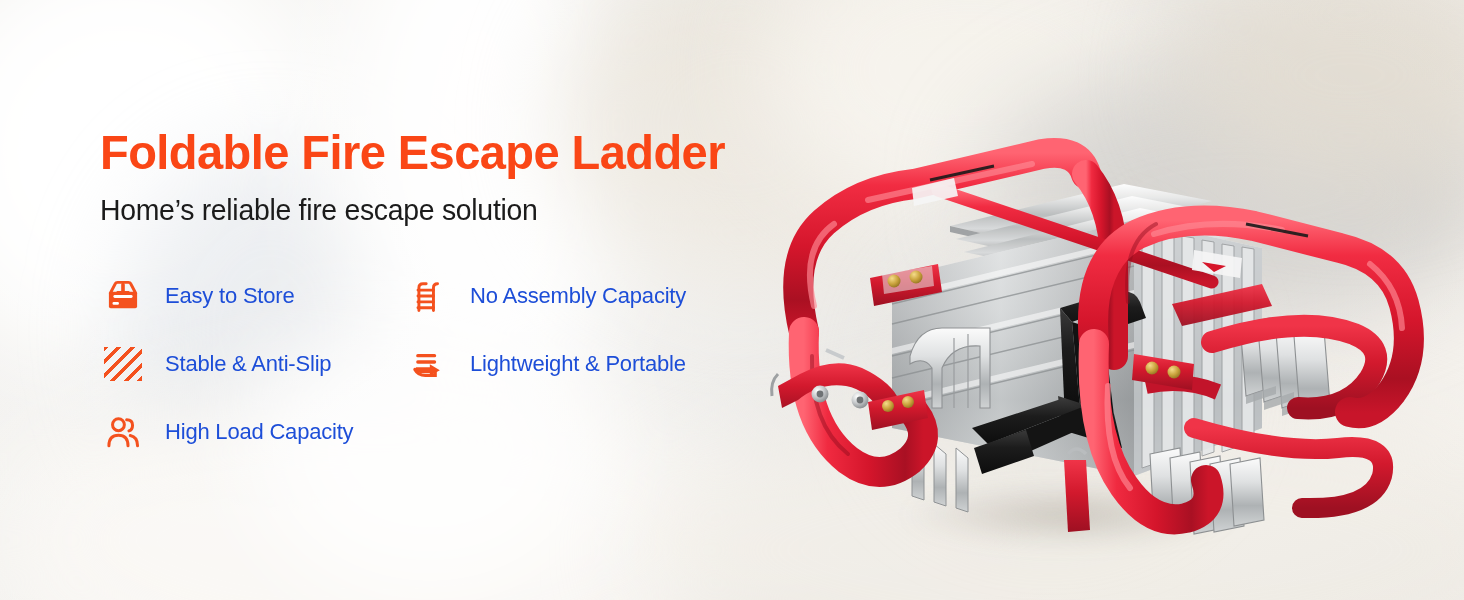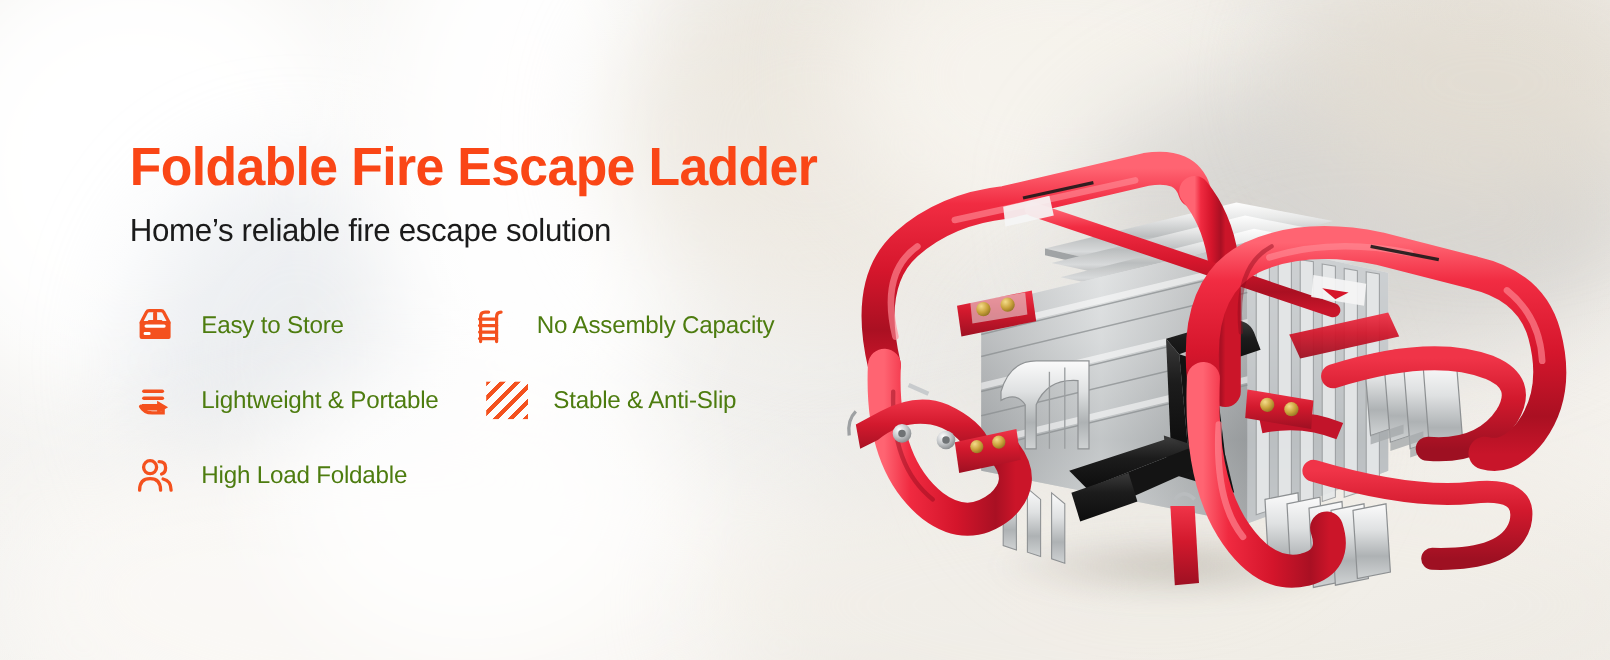--- a/index.html
+++ b/index.html
@@ -36,21 +36,21 @@
   .b8 { left:0px;    top:380px;  width:760px; height:320px; background:rgba(250,248,244,.95); }
   .b9 { left:640px;  top:400px;  width:900px; height:300px; background:rgba(241,238,231,.92); }
   .b10{ left:250px;  top:300px;  width:360px; height:300px; background:rgba(255,255,255,.8); }
   .b11{ left:900px;  top:250px;  width:300px; height:260px; background:rgba(231,228,222,.6); }
   .bg-vig {
     position:absolute; inset:0;
     background:radial-gradient(130% 110% at 35% 45%, rgba(255,255,255,.30) 0%, rgba(255,255,255,0) 55%, rgba(180,176,170,.16) 100%);
   }
 
   
-  .content { position:absolute; left:18px; top:0; width:760px; height:484px;text-align:center; }
+  .content { position:absolute; left:0; top:0; width:760px; height:484px;text-align:center; }
 
   .headline {
     position:absolute; left:100px; top:124px;
     font-size:49px;
     font-weight:bold;
     letter-spacing:-0.6px;
     color:#fa4616;
     white-space:nowrap;
     transform:scaleX(.96);
     transform-origin:left center;
@@ -74,21 +74,21 @@
   .fitem.col2 { width:320px; }
   .ficon {
     width:46px; height:46px;
     flex:0 0 46px;
     display:flex; align-items:center; justify-content:center;
     color:#f4511e;
   }
   .flabel {
     margin-left:19px;
     font-size:22px;
-    color:#4d7c0f;
+    color:#1d4ed8;
     letter-spacing:-0.2px;
     white-space:nowrap;
   }
 
   
   .hatch {
     width:38px; height:34px;
     background:repeating-linear-gradient(
       -45deg,
       #f4511e 0px, #f4511e 3.6px,
@@ -158,52 +158,52 @@
               <path d="M11 22 L28 22"></path>
               <path d="M11 28.5 L28 28.5"></path>
               <path d="M11 35 L28 35"></path>
             </svg>
           </span>
           <span class="flabel">No Assembly Capacity</span>
         </div>
       </div>
 
       <div class="frow">
+        <div class="fitem col1">
+          <span class="ficon">
+            <span class="hatch"></span>
+          </span>
+          <span class="flabel">Stable &amp; Anti-Slip</span>
+        </div>
+
         <div class="fitem col2">
           <span class="ficon">
             <svg viewBox="0 0 44 44" width="40" height="40">
               <rect x="9" y="11" width="22" height="3.6" rx="1.8" fill="#f4511e"></rect>
               <rect x="9" y="18" width="22" height="3.6" rx="1.8" fill="#f4511e"></rect>
               <path d="M9 25.5 L24 25.5 L24 22.3 L35 28.8 L24 35.3 L24 32 L17 32
                        Q9.5 32 7.8 28.8 Q7 27 9 25.5 Z" fill="#f4511e"></path>
               <path d="M7.5 28 Q11 34.5 19 34.5 L30 34.5 L30 31.2" fill="none" stroke="#f4511e" stroke-width="3.4" stroke-linecap="round"></path>
             </svg>
           </span>
           <span class="flabel">Lightweight &amp; Portable</span>
         </div>
-
-        <div class="fitem col1">
-          <span class="ficon">
-            <span class="hatch"></span>
-          </span>
-          <span class="flabel">Stable &amp; Anti-Slip</span>
-        </div>
       </div>
 
       <div class="frow">
         <div class="fitem col1">
           <span class="ficon">
             <svg viewBox="0 0 44 44" width="40" height="40" fill="none" stroke="#f4511e" stroke-width="3.3" stroke-linecap="round">
               <circle cx="17" cy="14" r="6.5"></circle>
               <path d="M6.5 37 Q6.5 25.5 17 25.5 Q27.5 25.5 27.5 37"></path>
               <path d="M26 8.5 Q32.5 8.5 32.5 14.5 Q32.5 19.5 28.5 20.8"></path>
               <path d="M30 25.8 Q38 27.5 38 37"></path>
             </svg>
           </span>
-          <span class="flabel">High Load Foldable</span>
+          <span class="flabel">High Load Capacity</span>
         </div>
         <div class="fitem col2"></div>
       </div>
 
     </div>
   </div>
 
   <div class="shadow"></div>
 
   <div class="product">

